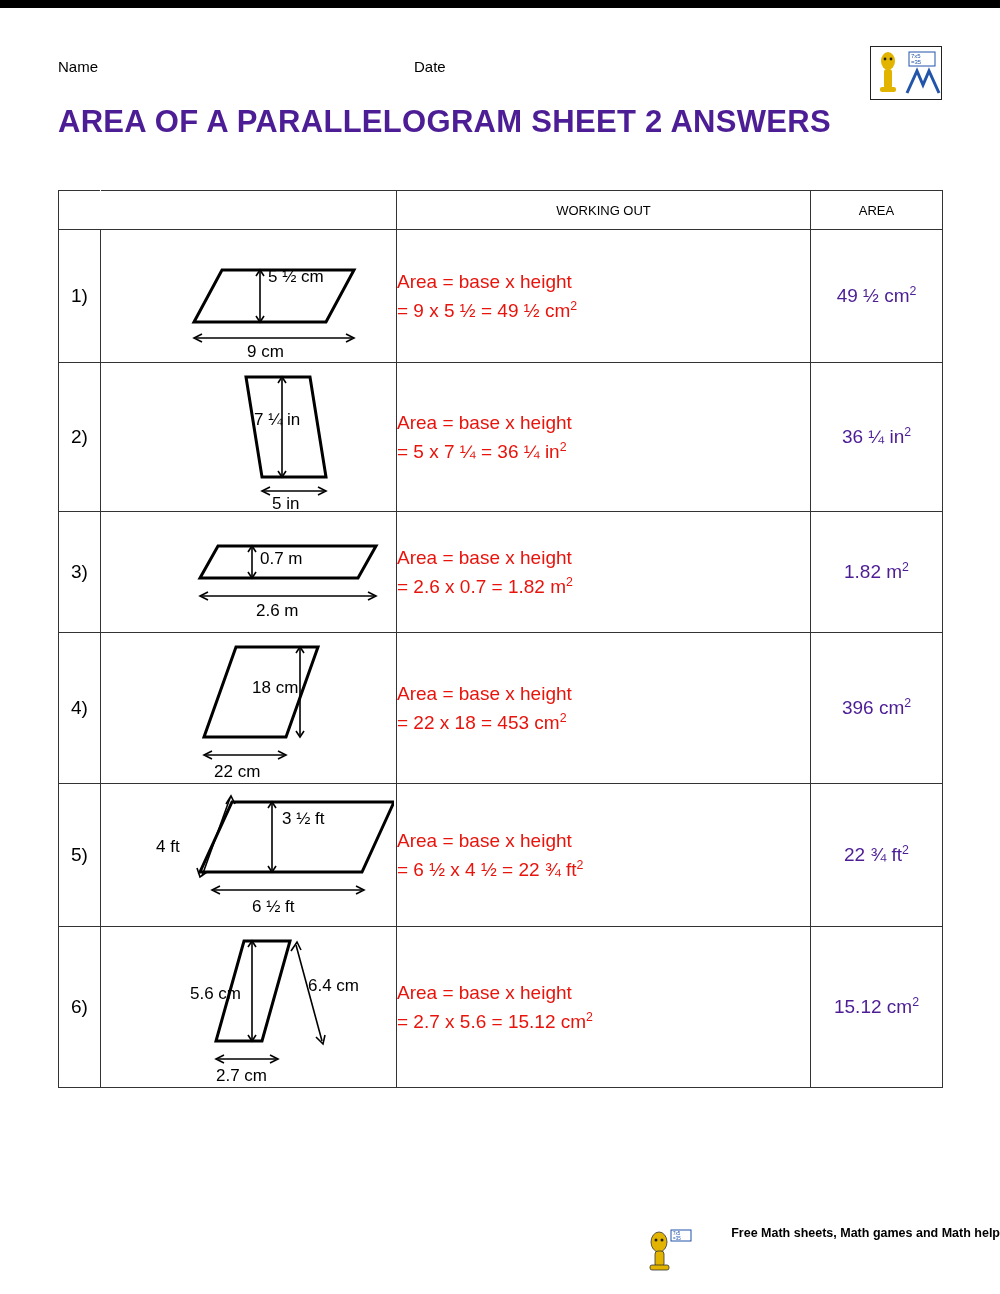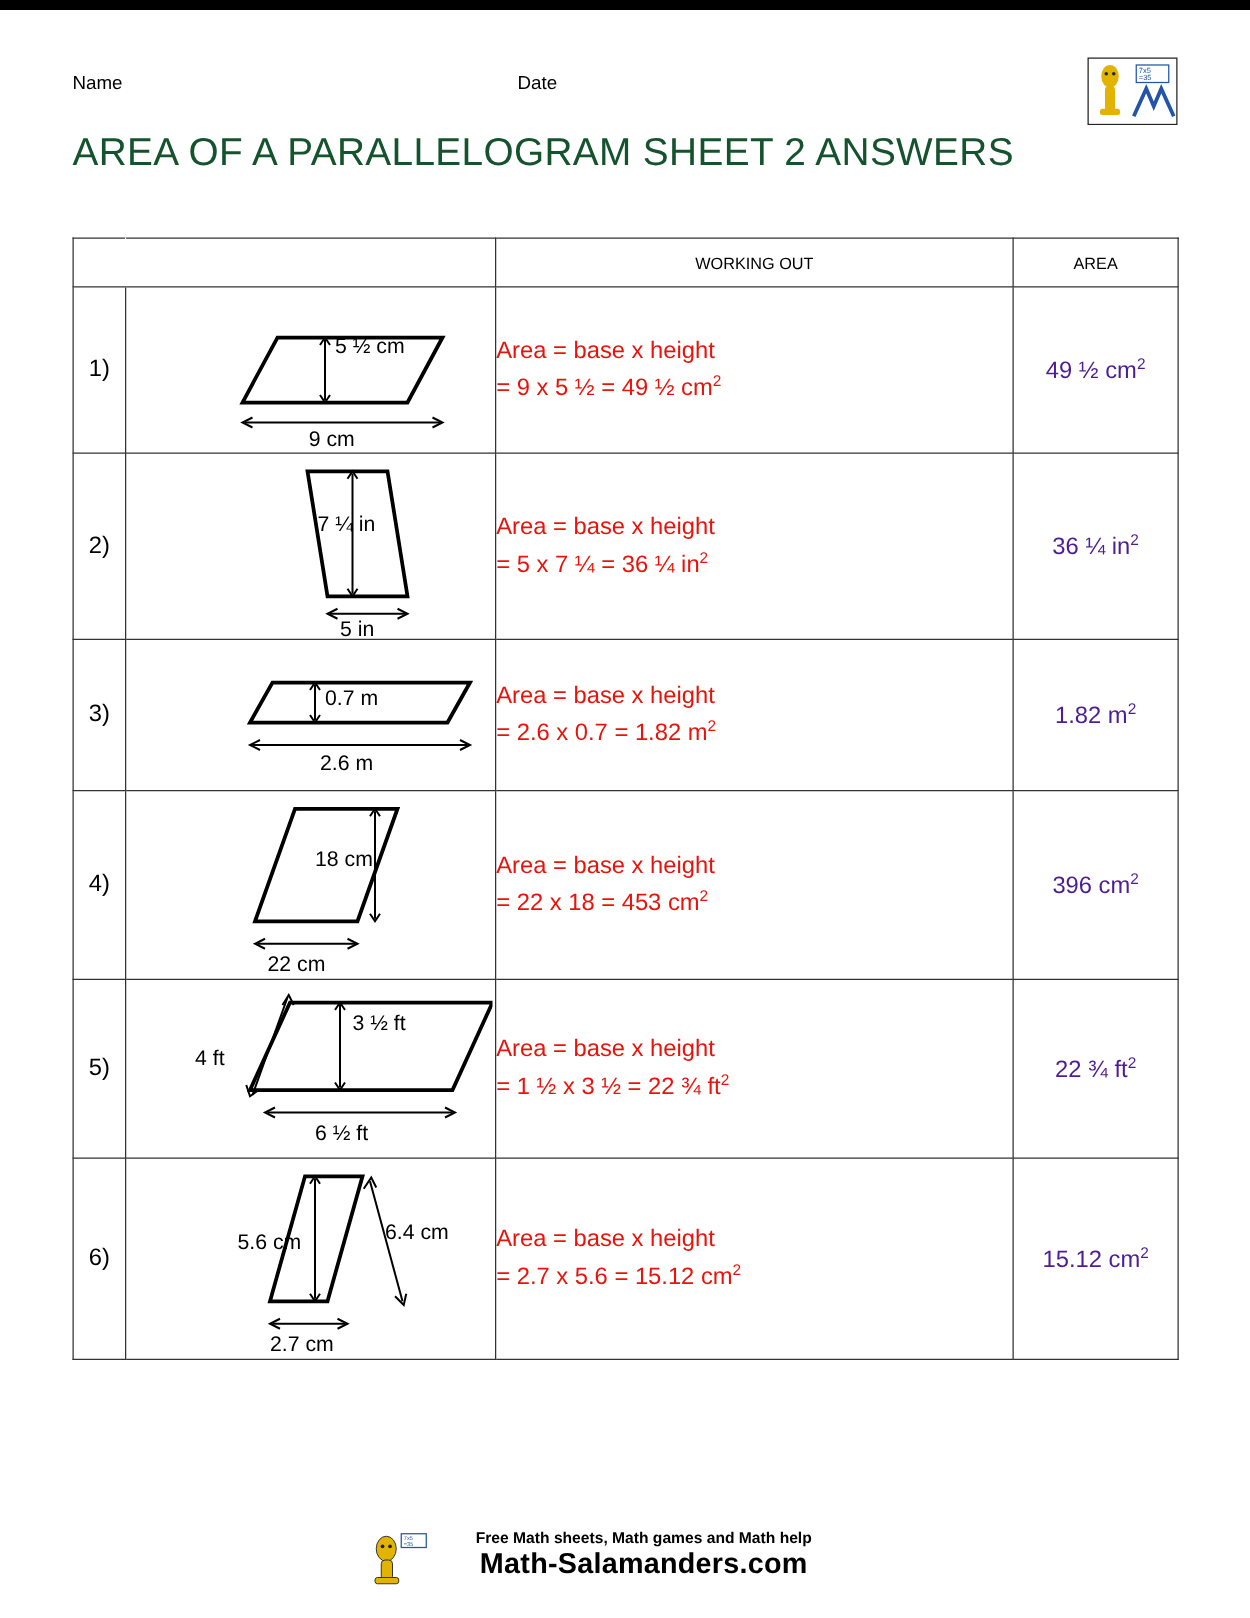--- a/index.html
+++ b/index.html
@@ -49,22 +49,22 @@
     border: 1px solid #222;
     background: #fff;
     overflow: hidden;
   }
   .logo-box svg { display: block; }
   h1.title {
     position: absolute;
     left: 58px; top: 96px;
     margin: 0;
     font-size: 31px;
-    font-weight: normal;
-    color: #14532d;
+    font-weight: bold;
+    color: #4c1d95;
     letter-spacing: 0.3px;
   }
   .subtitle {
     position: absolute;
     left: 58px; top: 140px;
     font-size: 14.5px;
     font-style: italic;
     color: #000;
   }
   table.sheet {
@@ -118,21 +118,21 @@
     text-align: center;
     font-size: 19px;
     color: #4c1d95;
     margin-left: 28px;
   }
   sup { font-size: 0.65em; vertical-align: super; }
   .footer {
     position: absolute;
     left: 0; top: 1215px;
     width: 1000px;
-    text-align: center;
+    text-align: right;
   }
   .footer .tagline {
     font-size: 12.5px;
     font-weight: bold;
     color: #000;
     margin-left: 30px;
   }
   .footer .brand {
     font-size: 23px;
     font-weight: bold;
@@ -324,21 +324,21 @@
               <path d="M116,102 L108,106 L116,110"></path>
               <path d="M252,102 L260,106 L252,110"></path>
             </g>
             <text x="178" y="40" font-family="'Liberation Sans',sans-serif" font-size="17">3 ½ ft</text>
             <text x="52" y="68" font-family="'Liberation Sans',sans-serif" font-size="17">4 ft</text>
             <text x="148" y="128" font-family="'Liberation Sans',sans-serif" font-size="17">6 ½ ft</text>
           </svg>
         </td>
         <td class="work">
           <div>Area = base x height</div>
-          <div><span>= 1 ½ x 3 ½ = 22 ¾ ft</span><sup>2</sup></div>
+          <div><span>= 6 ½ x 4 ½ = 22 ¾ ft</span><sup>2</sup></div>
         </td>
         <td class="area"><span>22 ¾ ft</span><sup>2</sup></td>
       </tr>
 
       <tr>
         <td class="num">6)</td>
         <td class="fig">
           <svg width="290" height="160" viewBox="0 0 290 160">
             <polygon points="140,14 186,14 158,114 112,114" fill="none" stroke="#000" stroke-width="3"></polygon>
             <g stroke="#000" stroke-width="1.6" fill="none">
@@ -383,17 +383,16 @@
           <g fill="#222">
             <circle cx="17" cy="12" r="1.5"></circle>
             <circle cx="23" cy="12" r="1.5"></circle>
           </g>
           <rect x="32" y="2" width="20" height="11" fill="#fff" stroke="#2255aa" stroke-width="1"></rect>
           <text x="34" y="7" font-family="'Liberation Sans',sans-serif" font-size="4.5" fill="#2255aa">7x5</text>
           <text x="34" y="12" font-family="'Liberation Sans',sans-serif" font-size="4.5" fill="#2255aa">=35</text>
         </svg>
       </span>
       <div class="tagline">Free Math sheets, Math games and Math help</div>
-      <div class="brand">Math-Salamanders.com</div>
     </div>
   </div>
 
 </div>
 
 </body></html>

